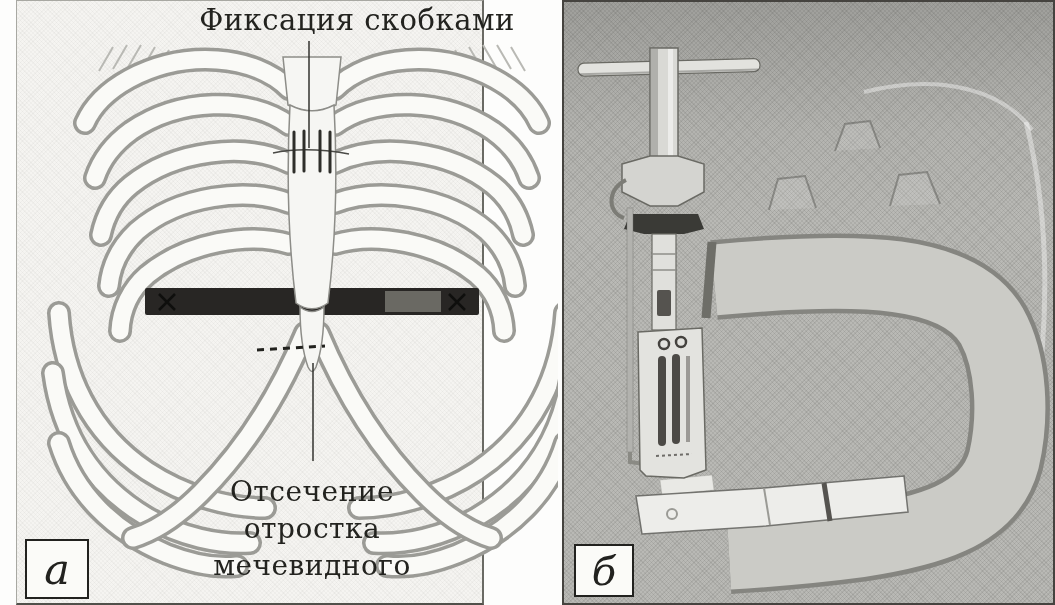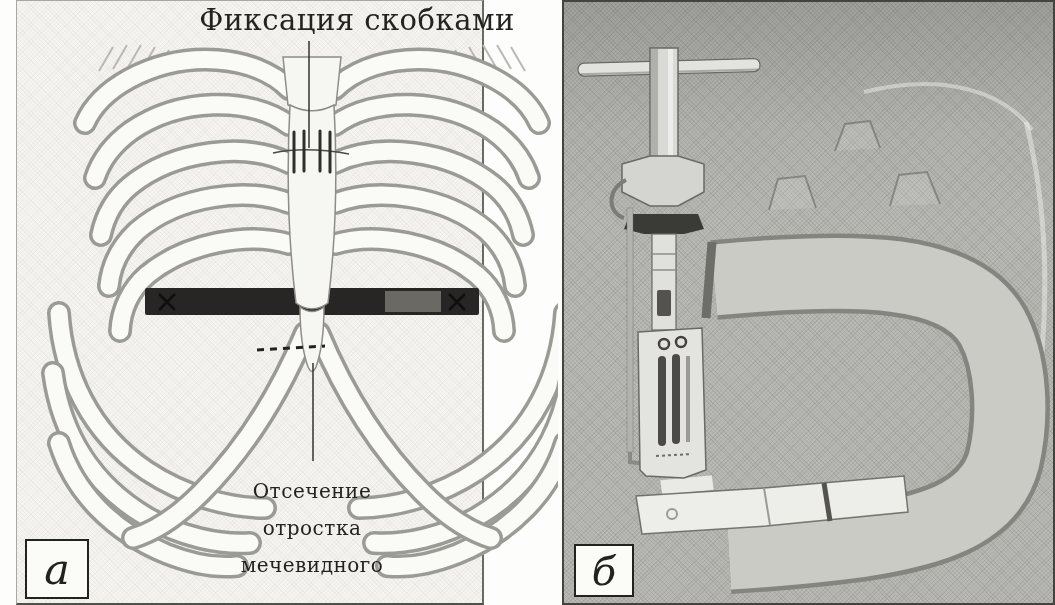--- a/index.html
+++ b/index.html
@@ -25,21 +25,21 @@
       repeating-linear-gradient(-45deg, rgba(62,62,58,0.10) 0 1px, transparent 1px 3px),
       #b9b9b5;
     border:2px solid #45433f;
   }
   .panel svg{position:absolute;left:0;top:0;}
   .annotation{
     position:absolute;text-align:center;color:#23231f;
     font-family:"DejaVu Serif", serif;letter-spacing:0.5px;
   }
   .annotation.top{left:140px;top:2px;width:400px;font-size:29px;}
-  .annotation.bottom{left:130px;top:472px;width:330px;font-size:20px;line-height:37px;}
+  .annotation.bottom{left:130px;top:472px;width:330px;font-size:28px;line-height:37px;}
   .letter-box{
     position:absolute;display:flex;align-items:center;justify-content:center;
     background:#fbfbf8;border:2.5px solid #22221f;color:#22221f;
     font-style:italic;font-family:"DejaVu Serif", serif;
   }
   .letter-box.a{left:8px;top:538px;width:60px;height:56px;font-size:43px;}
   .letter-box.b{left:10px;top:542px;width:56px;height:49px;font-size:40px;}
   
   .rib-o{fill:none;stroke:#9b9b96;stroke-width:24;stroke-linecap:round;}
   .rib-f{fill:none;stroke:#fafaf7;stroke-width:17;stroke-linecap:round;}

